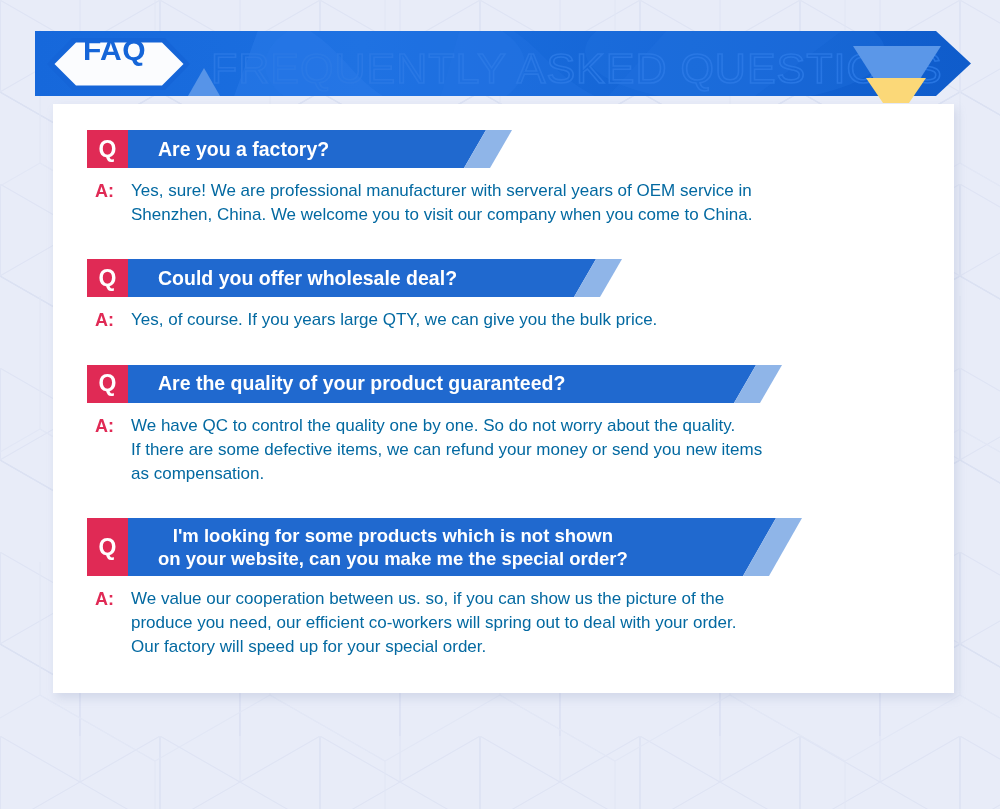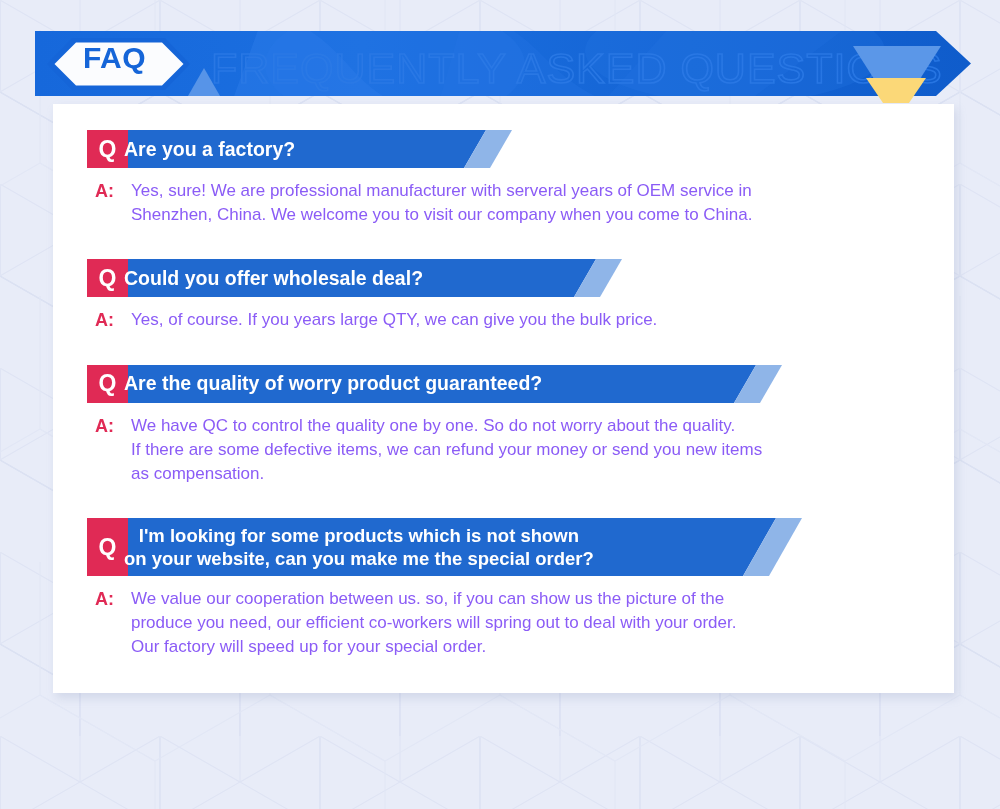--- a/index.html
+++ b/index.html
@@ -32,21 +32,21 @@
     width: 936px;
     height: 65px;
     z-index: 2;
   }
 
   #header-svg { display: block; }
 
   #faq-label {
     position: absolute;
     left: 59px;
-    top: 36px;
+    top: 28px;
     width: 108px;
     height: 44px;
     z-index: 4;
     display: flex;
     align-items: center;
     justify-content: center;
     font-size: 30px;
     font-weight: bold;
     color: #1565d8;
     letter-spacing: 0.5px;
@@ -95,21 +95,21 @@
     justify-content: center;
     color: #ffffff;
     font-size: 23px;
     font-weight: bold;
     line-height: 1;
     z-index: 3;
   }
 
   .q-text {
     position: absolute;
-    left: 37px;
+    left: 71px;
     top: 0;
     height: 100%;
     display: flex;
     flex-direction: column;
     justify-content: center;
     color: #ffffff;
     font-size: 19.5px;
     font-weight: bold;
     z-index: 3;
     white-space: nowrap;
@@ -127,21 +127,21 @@
   .a-label {
     color: #e02a55;
     font-size: 18px;
     font-weight: bold;
     line-height: 1.42;
     flex: 0 0 auto;
     width: 36px;
   }
 
   .a-text {
-    color: #8b5cf6;
+    color: #0369a1;
     font-size: 17px;
     line-height: 1.42;
     flex: 1 1 auto;
     white-space: pre-line;
   }
 
   
   .gap-1 { height: 32px; }
   .gap-2 { height: 31px; }
   .gap-3 { height: 32px; }
@@ -269,21 +269,21 @@
 
   <div class="faq-item">
     <div class="q-row">
       <svg class="q-bar-svg" width="710" height="38" viewBox="0 0 710 38">
         <path d="M0 0 L41 0 L41 38 L0 38 Z" fill="#e02a55"></path>
         <path d="M41 0 L669 0 L647 38 L41 38 Z" fill="#2069cf"></path>
         <path d="M669 0 L695 0 L673 38 L647 38 Z" fill="#8fb5e8"></path>
       </svg>
       <div class="q-badge-letter">Q</div>
       <div class="q-text">
-        <span>Are the quality of worry product guaranteed?</span>
+        <span>Are the quality of your product guaranteed?</span>
       </div>
     </div>
     <div class="a-row">
       <div class="a-label">A:</div>
       <div class="a-text">We have QC to control the quality one by one. So do not worry about the quality.
 If there are some defective items, we can refund your money or send you new items
 as compensation.</div>
     </div>
   </div>
 

